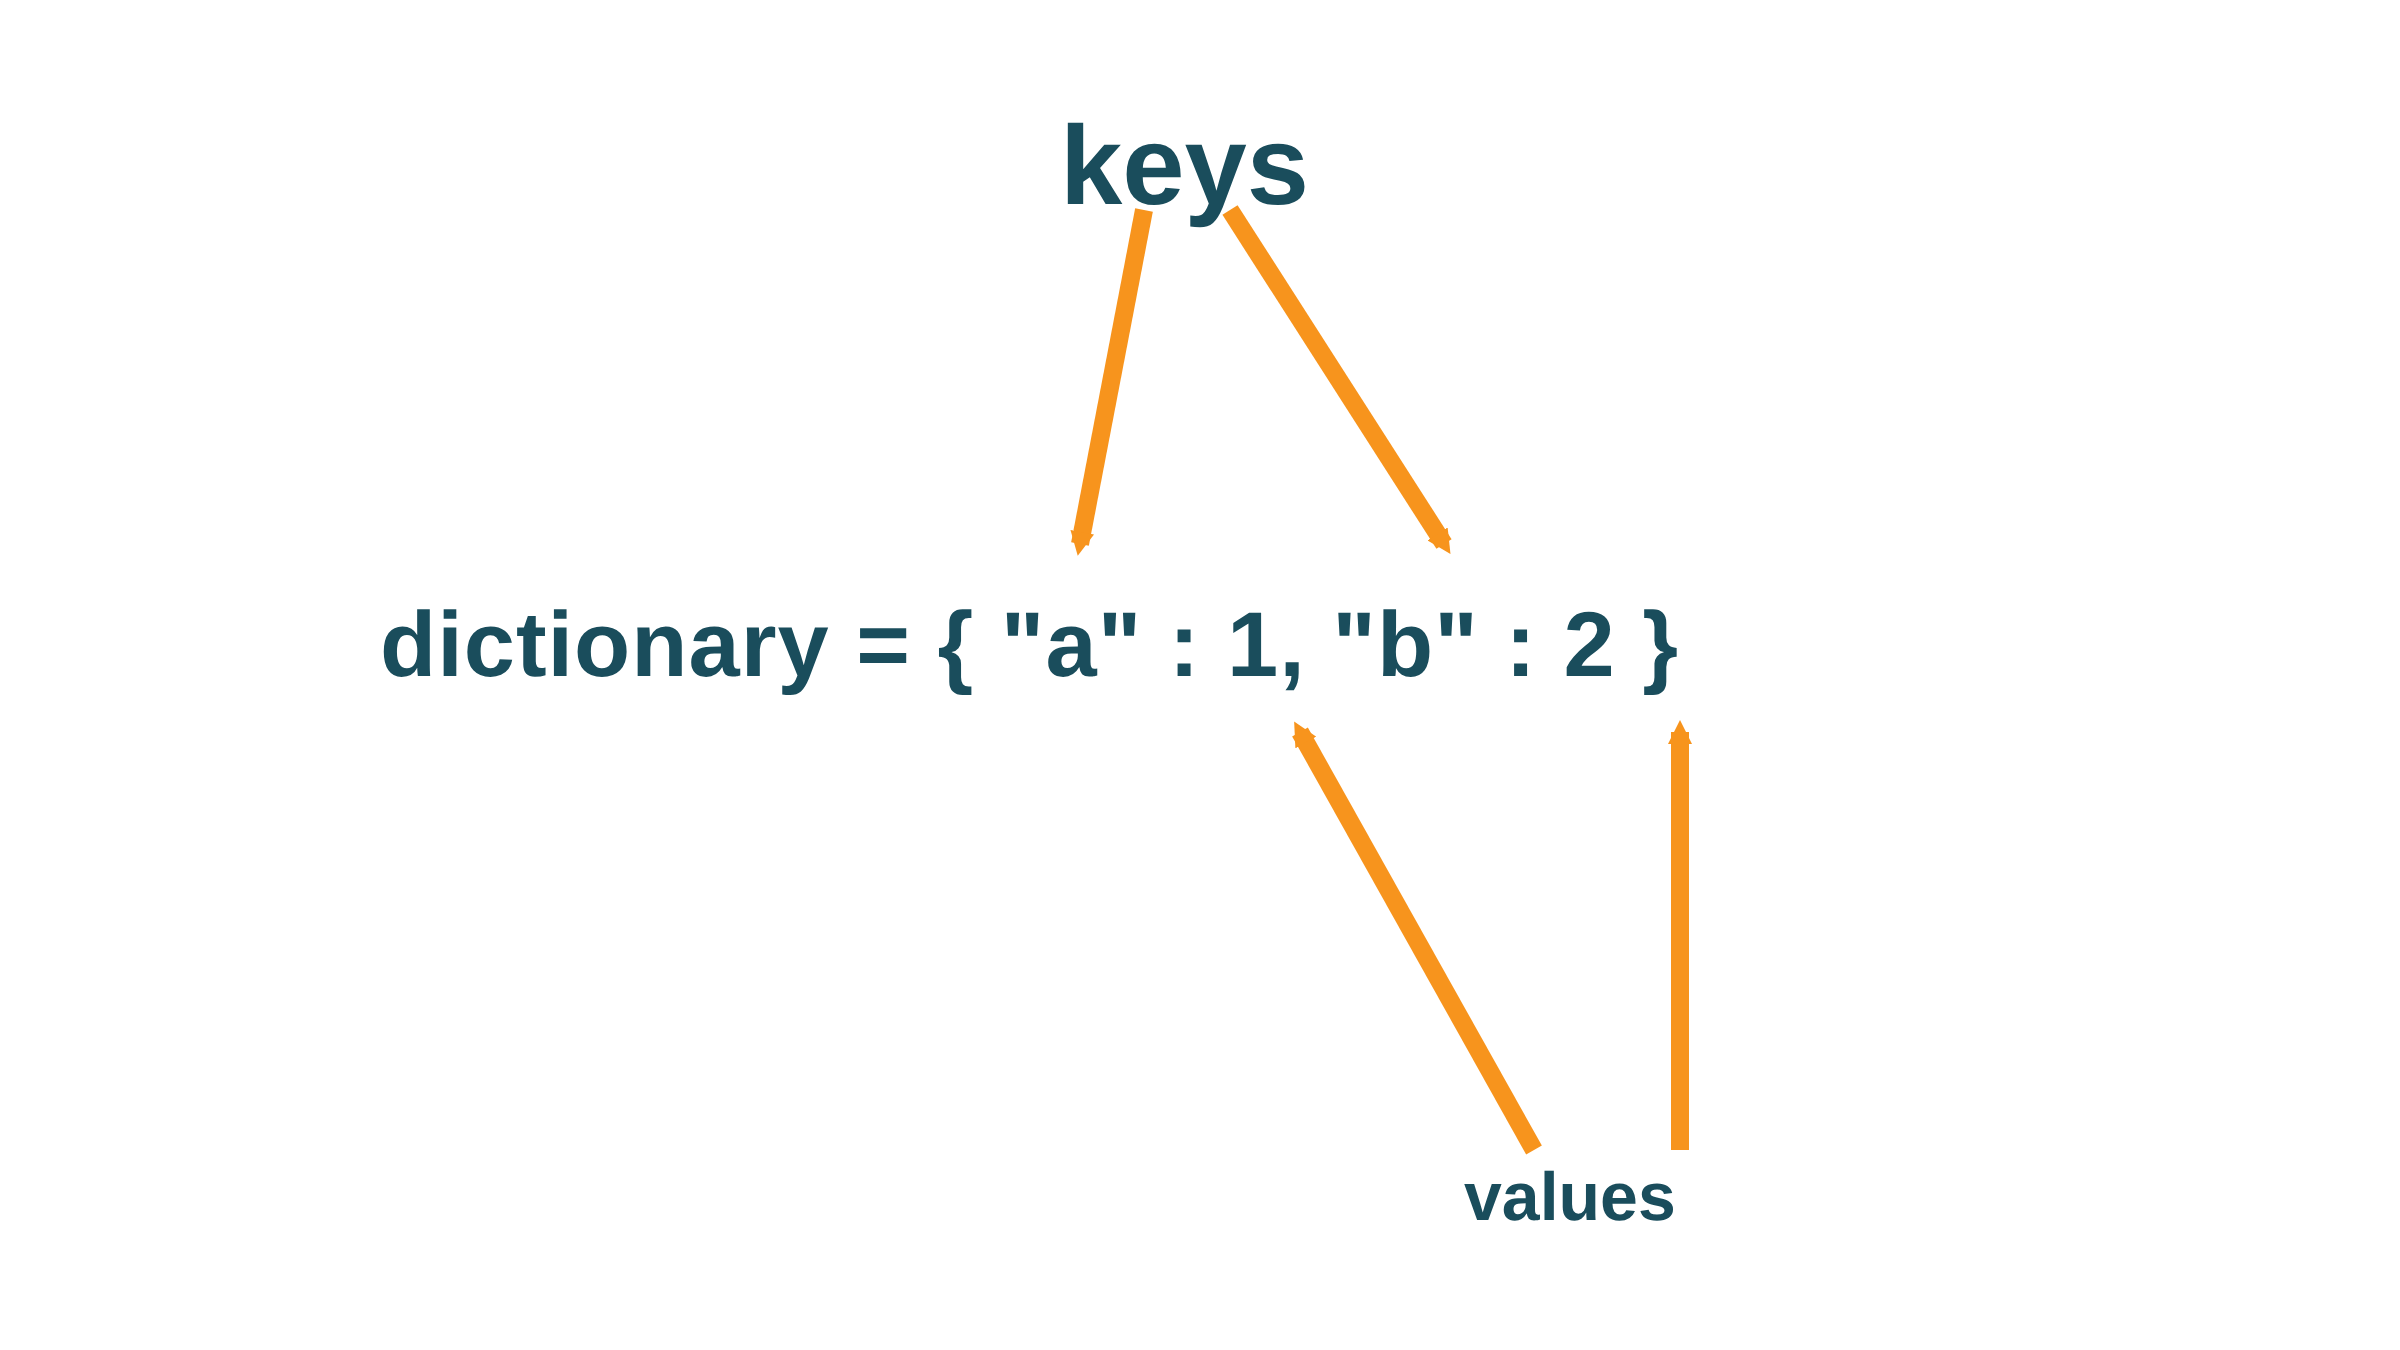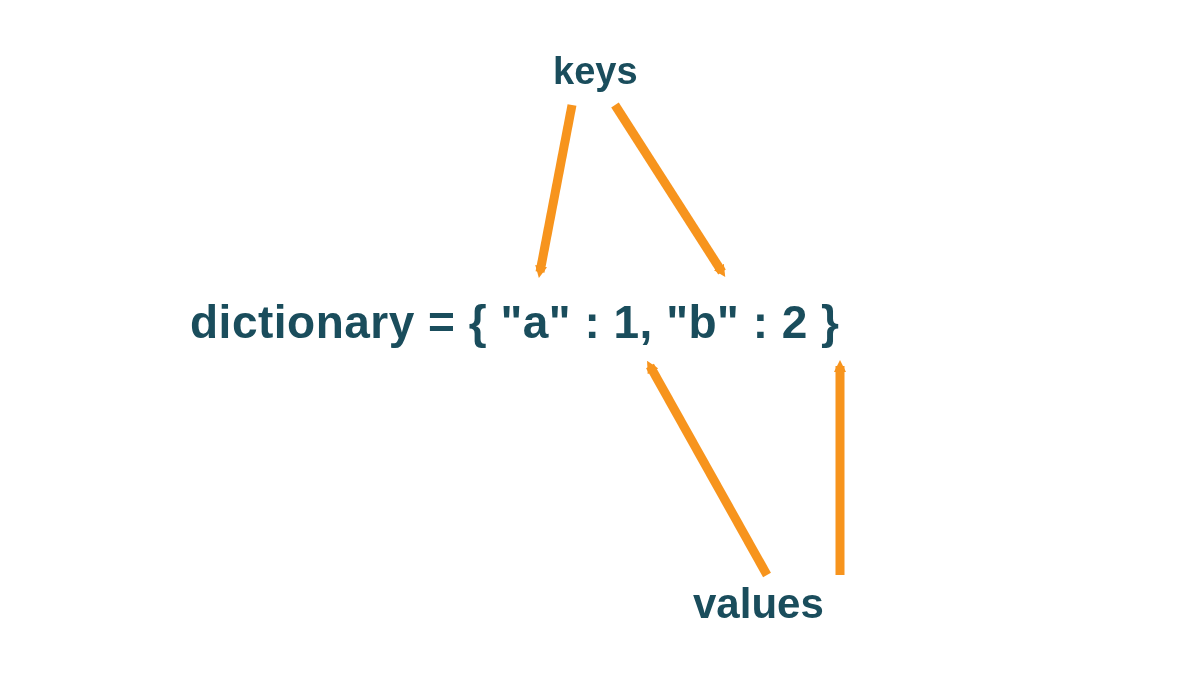--- a/index.html
+++ b/index.html
@@ -15,27 +15,27 @@
       font-family: Arial, Helvetica, sans-serif;
       overflow: hidden;
     }
     .label {
       position: absolute;
       font-weight: bold;
       color: #1a4d5c;
     }
     .keys-label {
       top: 50px;
-      left: 553px;
-      font-size: 38px;
+      left: 530px;
+      font-size: 56px;
     }
     .values-label {
       top: 580px;
-      left: 693px;
-      font-size: 42px;
+      left: 732px;
+      font-size: 34px;
     }
     .code-line {
       position: absolute;
       top: 295px;
       left: 190px;
       font-size: 46px;
       font-weight: bold;
       color: #1a4d5c;
       white-space: nowrap;
       letter-spacing: 0.5px;

